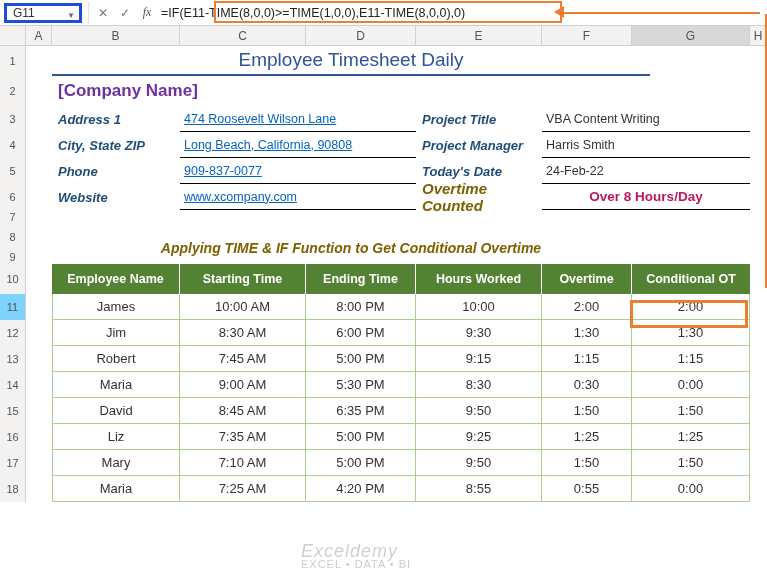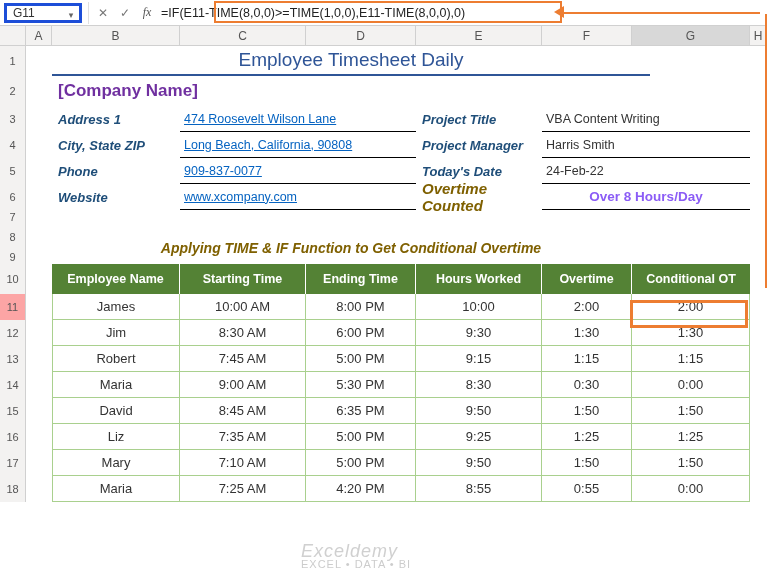--- a/index.html
+++ b/index.html
@@ -74,21 +74,21 @@
     border-right:1px solid #d0d0d0;
     display:flex;align-items:center;justify-content:center;
     color:#555; font-size:12px; background:#f3f2f1;
   }
   .colhdr.sel { background:#d8d8d8; }
   .rowlabel {
     width:26px; border-right:1px solid #d0d0d0;
     display:flex; align-items:center; justify-content:center;
     color:#555; background:#f3f2f1; font-size:11px;
   }
-  .rowlabel.sel { background:#fca5a5;}
+  .rowlabel.sel { background:#7dd3fc;}
   
   .sheet { position:relative; }
   .row { display:flex; height:26px; }
   .row.tall { height:30px; }
   
   .cA{width:26px;} .cB{width:128px;} .cC{width:126px;} .cD{width:110px;}
   .cE{width:126px;} .cF{width:90px;} .cG{width:118px;} .cH{width:17px;}
   .cell { border:0; display:flex; align-items:center; padding:0 4px; }
   
   .title-row .titlecell {
@@ -101,21 +101,21 @@
   .company {
     color:#7030A0; font-size:17px; font-weight:600;
     padding-left:6px;
   }
   .lbl-blue { color:#1F4E79; font-style:italic; font-weight:600; font-size:13px; padding-left:6px;}
   .lbl-olive { color:#7F6000; font-style:italic; font-weight:600; font-size:15px; padding-left:6px;}
   .link { color:#0563C1; text-decoration:underline; font-size:12.5px; }
   .fieldval { font-size:12.5px; }
   .fieldunder { border-bottom:1px solid #000; }
   .ov-orange {
-    color:#8b5cf6; font-weight:700; font-size:13.5px;
+    color:#be185d; font-weight:700; font-size:13.5px;
     justify-content:center; width:208px;
     border-bottom:1px solid #000;
   }
   .subtitle {
     width:598px; color:#7F6000; font-style:italic; font-weight:600;
     font-size:14px; justify-content:center;margin-top:22px;
   }
   
   .th {
     background:#548235; color:#fff; font-weight:600; font-size:12.5px;

